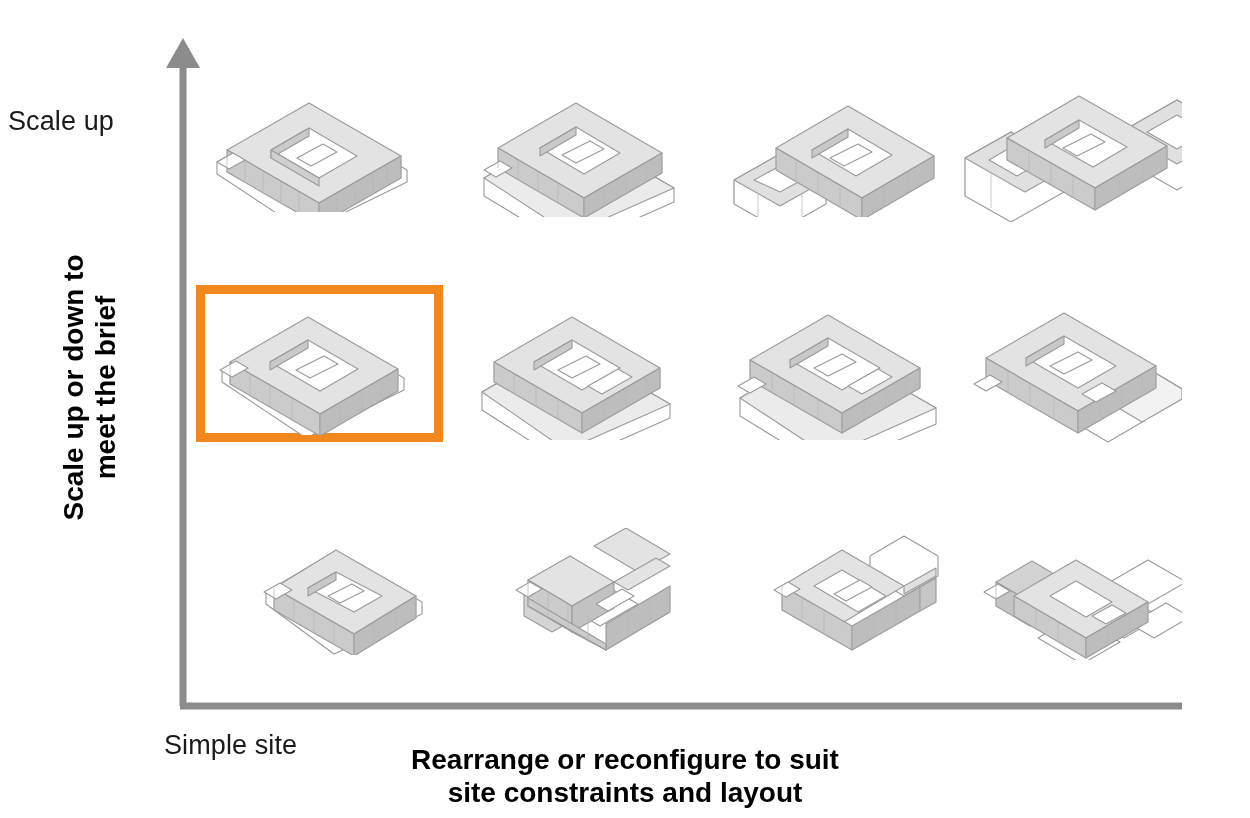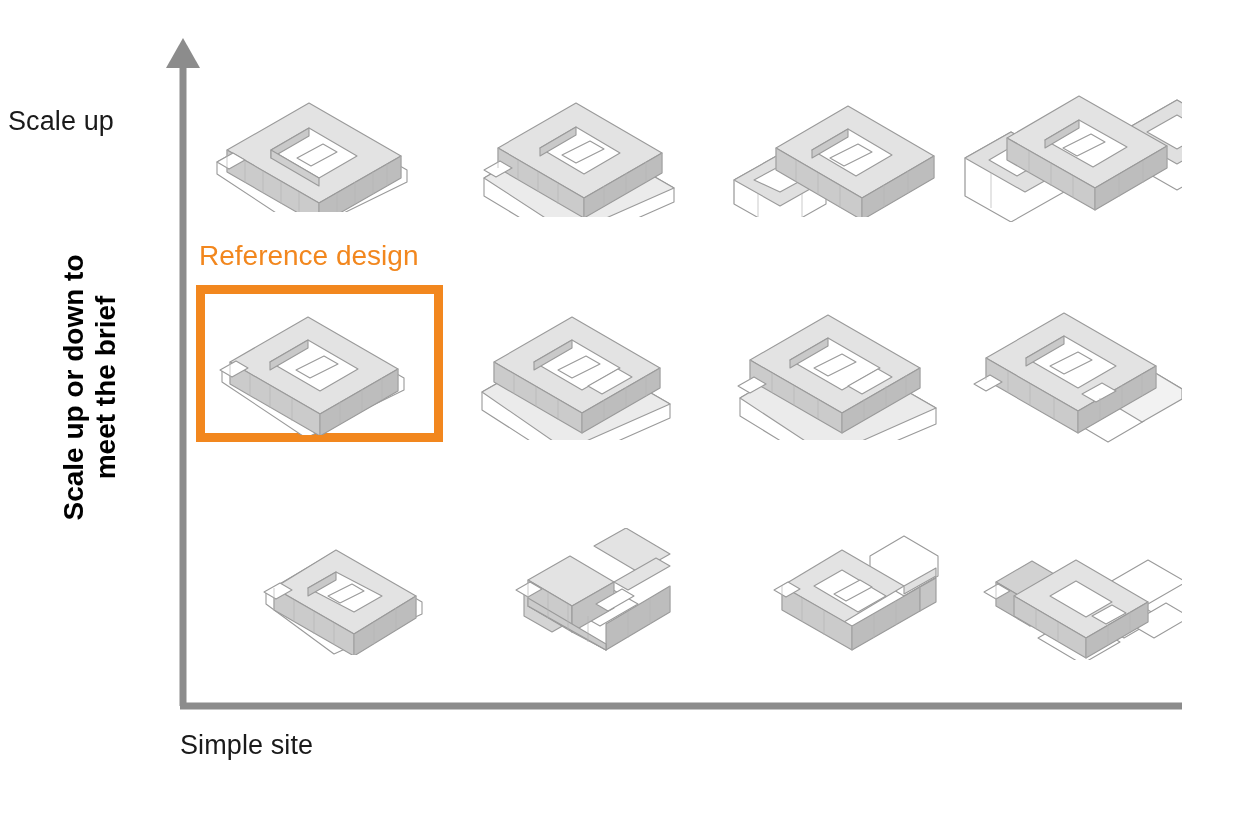--- a/index.html
+++ b/index.html
@@ -33,21 +33,21 @@
   .tick-label {
     position: absolute;
     font-size: 27px;
     font-weight: 400;
     color: #1a1a1a;
     white-space: nowrap;
     letter-spacing: 0.1px;
   }
   #label-scale-up   { left: 8px;  top: 106px; }
   #label-scale-down { left: 8px;  top: 607px; }
-  #label-simple-site  { left: 180px; top: 730px; text-align: center; }
+  #label-simple-site  { left: 164px; top: 730px; text-align: center; }
   #label-complex-site { right: 20px; top: 730px; }
 
   
   #y-axis-title {
     position: absolute;
     left: -120px;
     top: 355px;
     width: 420px;
     text-align: center;
     transform: rotate(-90deg);
@@ -116,22 +116,23 @@
     <line x1="180" y1="706" x2="1215" y2="706" stroke="#8c8c8c" stroke-width="7"></line>
 
     <polygon points="1234,706 1204,723 1204,689" fill="#8c8c8c"></polygon>
   </svg>
 
   <div class="tick-label" id="label-scale-up">Scale up</div>
   <div class="tick-label" id="label-simple-site">Simple site</div>
 
   <div id="y-axis-title">Scale up or down to
 meet the brief</div>
-
-  <div id="reference-label">Reference design</div>
+  <div id="x-axis-title">Rearrange or reconfigure to suit
+site constraints and layout</div>
+
   <div id="reference-box"></div>
 
   <div class="building" style="left:205px; top:62px;">
     <svg width="215" height="150" viewBox="0 0 215 150">
       <g stroke="#9a9a9a" stroke-width="1.1" fill="#d9d9d9" stroke-linejoin="round">
 
         <polygon points="12,112 12,100 100,50 202,108 202,120 100,170" fill="#ffffff"></polygon>
 
         <polygon points="22,88 104,41 196,94 114,141" fill="#e3e3e3"></polygon>
 

